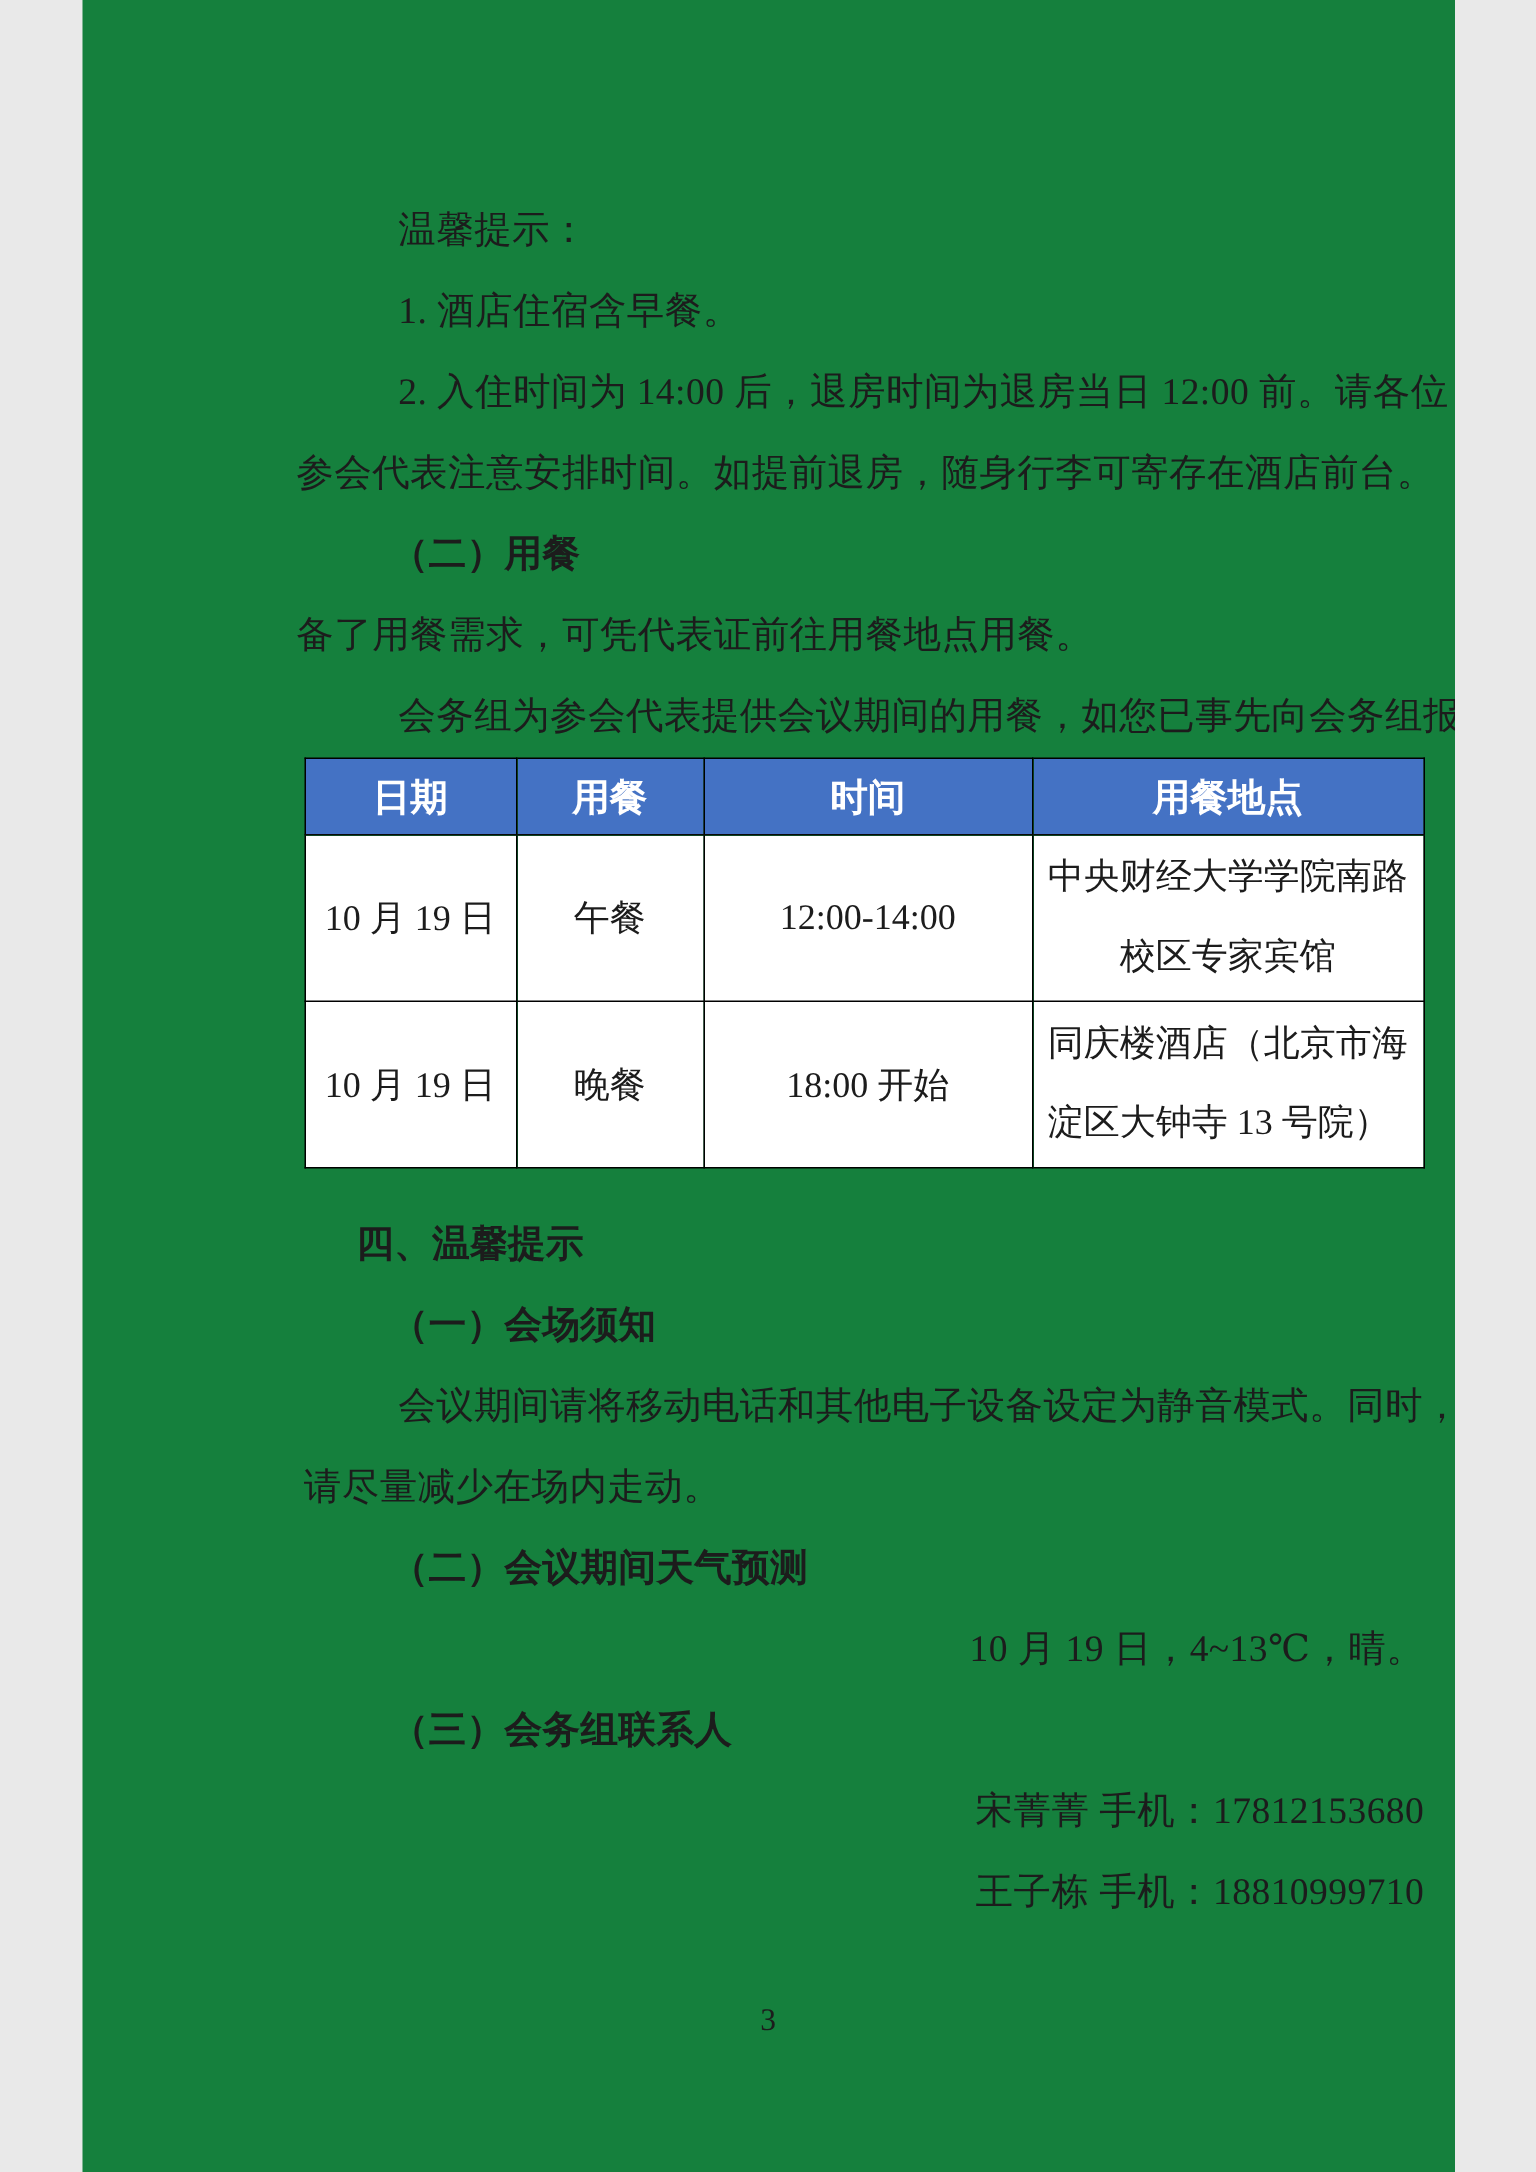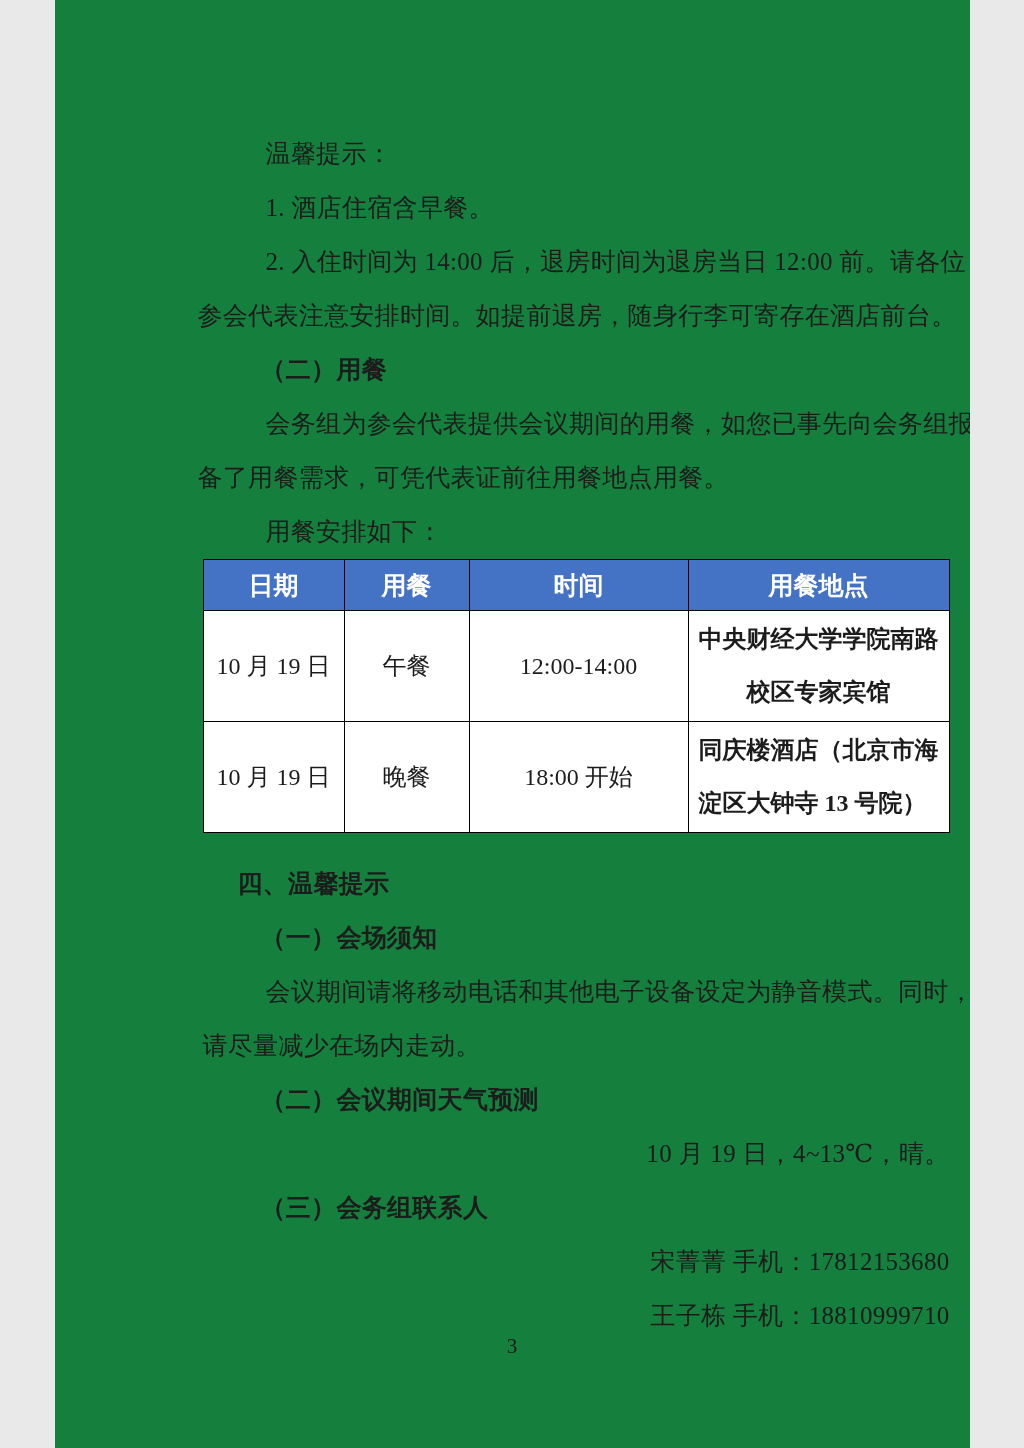--- a/index.html
+++ b/index.html
@@ -56,21 +56,21 @@
   }
   .meal-table td {
     font-size: 24px;
     height: 110px;
     background: #ffffff;
   }
   .c1 { width: 140px; }
   .c2 { width: 124px; }
   .c3 { width: 218px; }
   .c4 { width: 260px; }
-  .loc div { line-height: 53px; white-space: nowrap; font-weight: bold; }
+  .loc div { line-height: 53px; white-space: nowrap; }
   .loc-left div { text-align: left; padding-left: 10px; }
   .page-number {
     position: absolute;
     left: 0;
     right: 0;
     top: 1332px;
     text-align: center;
     font-size: 21px;
     line-height: 28px;
   }
@@ -80,23 +80,22 @@
 
 <div class="page">
   <div class="content">
 
     <div class="line ind-first">温馨提示：</div>
     <div class="line ind-first">1. 酒店住宿含早餐。</div>
     <div class="line ind-first">2. 入住时间为 14:00 后，退房时间为退房当日 12:00 前。请各位</div>
     <div class="line">参会代表注意安排时间。如提前退房，随身行李可寄存在酒店前台。</div>
 
     <div class="line ind-h bold">（二）用餐</div>
+    <div class="line">备了用餐需求，可凭代表证前往用餐地点用餐。</div>
     <div class="line ind-first">会务组为参会代表提供会议期间的用餐，如您已事先向会务组报</div>
-    <div class="line">备了用餐需求，可凭代表证前往用餐地点用餐。</div>
-    <div class="line ind-first">用餐安排如下：</div>
 
     <table class="meal-table">
       <thead>
         <tr>
           <th class="c1" style="background: rgb(68, 114, 196); color: rgb(255, 255, 255);">日期</th>
           <th class="c2" style="background: rgb(68, 114, 196); color: rgb(255, 255, 255);">用餐</th>
           <th class="c3" style="background: rgb(68, 114, 196); color: rgb(255, 255, 255);">时间</th>
           <th class="c4" style="background: rgb(68, 114, 196); color: rgb(255, 255, 255);">用餐地点</th>
         </tr>
       </thead>

